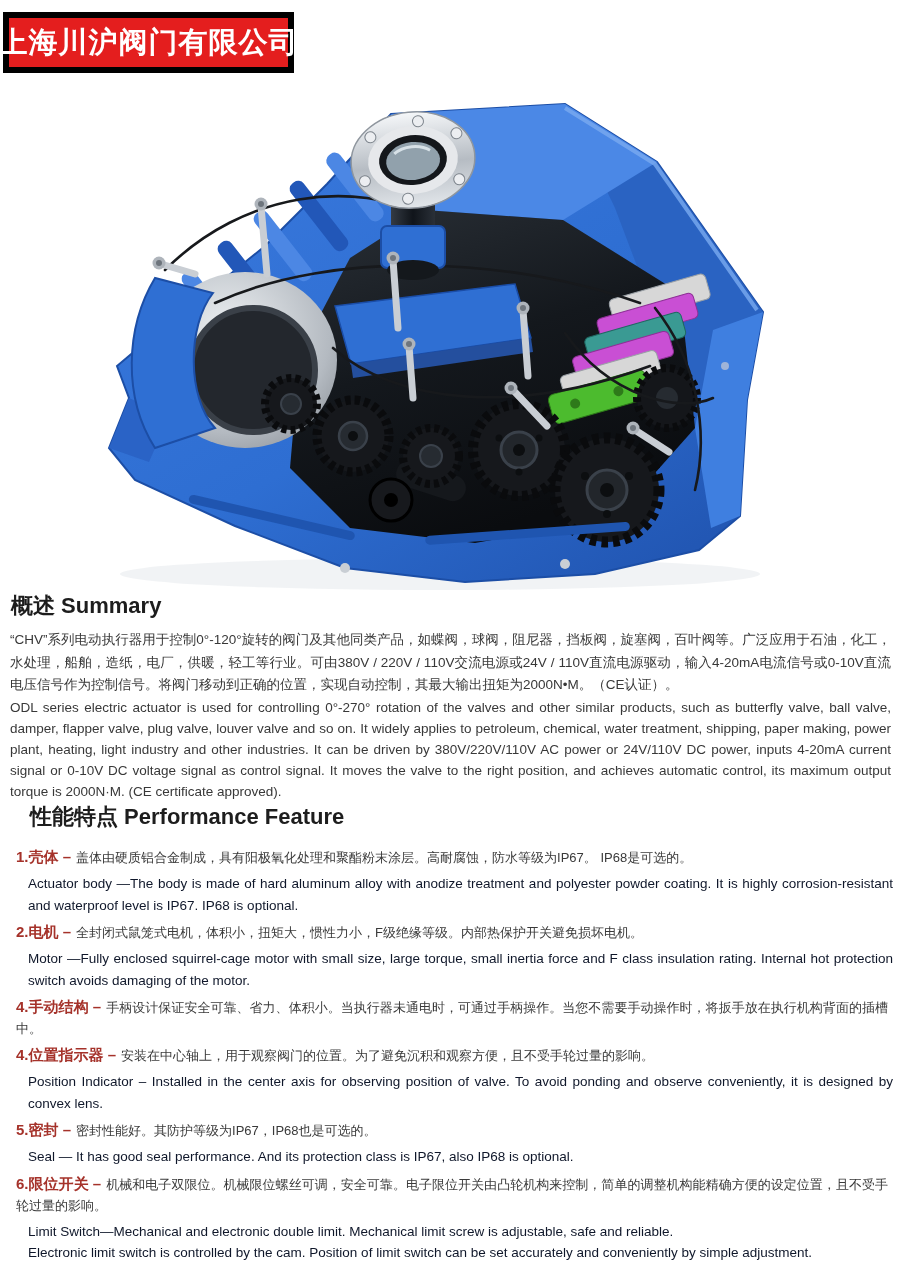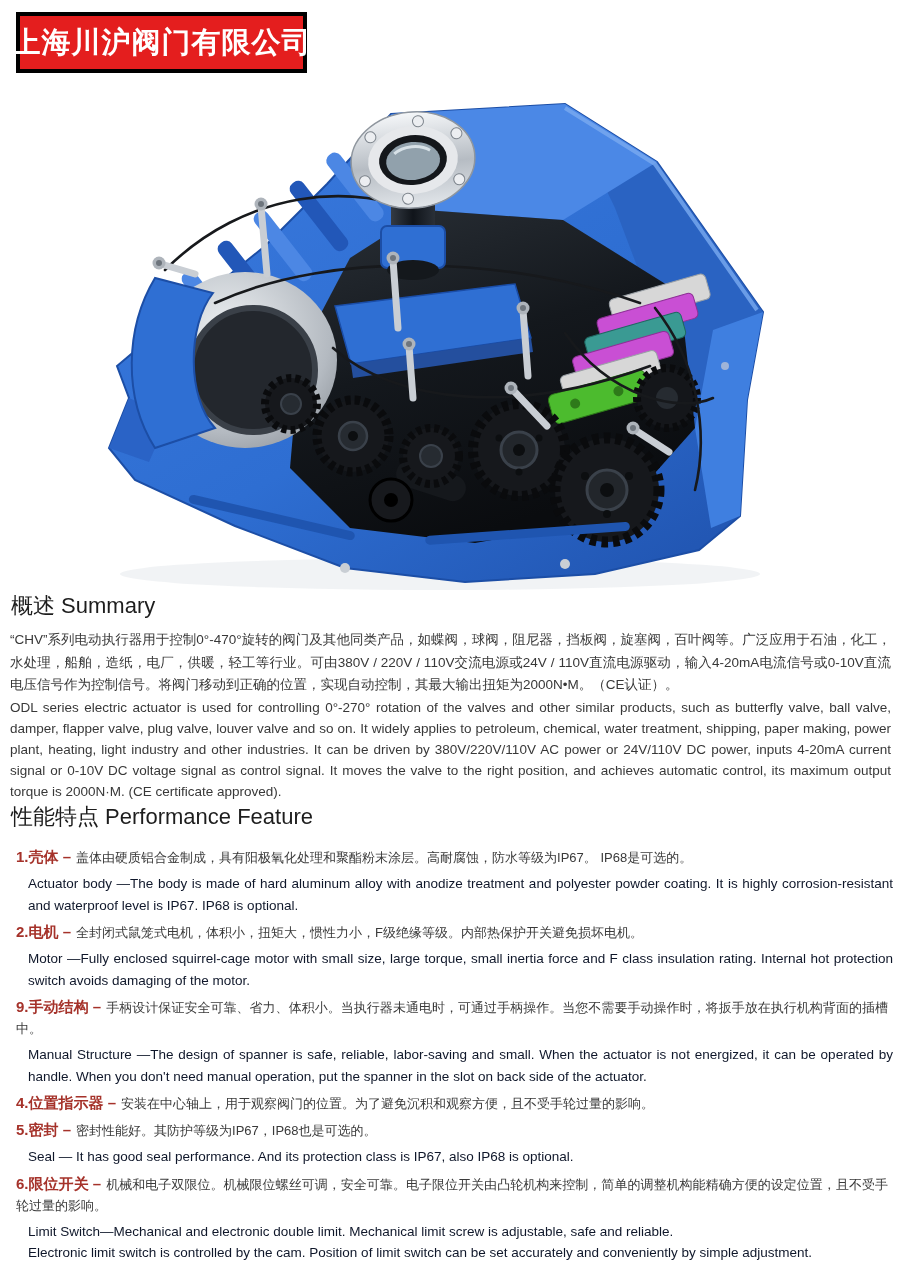--- a/index.html
+++ b/index.html
@@ -2,36 +2,36 @@
 <html><head>
 <meta charset="utf-8">
 <style>
   html,body{margin:0;padding:0;}
   body{
     width:900px;height:1281px;position:relative;overflow:hidden;
     background:#ffffff;
     font-family:"Liberation Sans", sans-serif;
   }
   .logo{
-    position:absolute;left:16px;top:12px;width:291px;height:61px;
-    background:#e41e1e;border:4px solid #000000;box-sizing:border-box;
+    position:absolute;left:3px;top:12px;width:291px;height:61px;
+    background:#e41e1e;border:6px solid #000000;box-sizing:border-box;
     display:flex;align-items:center;justify-content:center;
   }
   .logo-text{
     color:#ffffff;font-size:29px;font-weight:bold;letter-spacing:1px;white-space:nowrap;
   }
   .figure{
     position:absolute;left:95px;top:98px;width:700px;height:492px;
   }
   .h2{
     position:absolute;left:11px;margin:0;
-    font-size:22px;line-height:28px;color:#1d1d1d;font-weight:400;
+    font-size:22px;line-height:28px;color:#1d1d1d;font-weight:700;
   }
   #h-summary{top:592px;}
-  #h-perf{top:803px;}
+  #h-perf{top:803px;margin-left:19px;}
   .para{
     position:absolute;left:10px;width:881px;margin:0;
     color:#383838;text-align:justify;
   }
   #p-cn{top:629px;font-size:13.5px;line-height:22.5px;}
   #p-en{top:697px;font-size:13.5px;line-height:21px;}
   .features{
     position:absolute;left:11px;top:841px;width:882px;
   }
   .feature{margin:0 0 5px 0;}
@@ -223,40 +223,40 @@
   </g>
 
   <g>
     <rect x="95" y="396" width="170" height="9" rx="4.5" fill="#1f55b0" transform="rotate(13 95 396)"></rect>
     <rect x="330" y="438" width="205" height="9" rx="4.5" fill="#1f55b0" transform="rotate(-4 330 438)"></rect>
   </g>
 </svg>
 </div>
 
 <h2 class="h2" id="h-summary">概述 Summary</h2>
-<p class="para" id="p-cn">“CHV”系列电动执行器用于控制0°-470°旋转的阀门及其他同类产品，如蝶阀，球阀，阻尼器，挡板阀，旋塞阀，百叶阀等。广泛应用于石油，化工，水处理，船舶，造纸，电厂，供暖，轻工等行业。可由380V / 220V / 110V交流电源或24V / 110V直流电源驱动，输入4-20mA电流信号或0-10V直流电压信号作为控制信号。将阀门移动到正确的位置，实现自动控制，其最大输出扭矩为2000N•M。（CE认证）。</p>
+<p class="para" id="p-cn">“CHV”系列电动执行器用于控制0°-120°旋转的阀门及其他同类产品，如蝶阀，球阀，阻尼器，挡板阀，旋塞阀，百叶阀等。广泛应用于石油，化工，水处理，船舶，造纸，电厂，供暖，轻工等行业。可由380V / 220V / 110V交流电源或24V / 110V直流电源驱动，输入4-20mA电流信号或0-10V直流电压信号作为控制信号。将阀门移动到正确的位置，实现自动控制，其最大输出扭矩为2000N•M。（CE认证）。</p>
 <p class="para" id="p-en">ODL series electric actuator is used for controlling 0°-270° rotation of the valves and other similar products, such as butterfly valve, ball valve, damper, flapper valve, plug valve, louver valve and so on. It widely applies to petroleum, chemical, water treatment, shipping, paper making, power plant, heating, light industry and other industries. It can be driven by 380V/220V/110V AC power or 24V/110V DC power, inputs 4-20mA current signal or 0-10V DC voltage signal as control signal. It moves the valve to the right position, and achieves automatic control, its maximum output torque is 2000N·M. (CE certificate approved).</p>
 
 <h2 class="h2" id="h-perf">性能特点 Performance Feature</h2>
 
 <div class="features">
   <div class="feature">
     <p class="cn-line"><span class="flabel">1.壳体 –</span><span>盖体由硬质铝合金制成，具有阳极氧化处理和聚酯粉末涂层。高耐腐蚀，防水等级为IP67。 IP68是可选的。</span></p>
     <p class="fen">Actuator body —The body is made of hard aluminum alloy with anodize treatment and polyester powder coating. It is highly corrosion-resistant and waterproof level is IP67. IP68 is optional.</p>
   </div>
   <div class="feature">
     <p class="cn-line"><span class="flabel">2.电机 –</span><span>全封闭式鼠笼式电机，体积小，扭矩大，惯性力小，F级绝缘等级。内部热保护开关避免损坏电机。</span></p>
     <p class="fen">Motor —Fully enclosed squirrel-cage motor with small size, large torque, small inertia force and F class insulation rating. Internal hot protection switch avoids damaging of the motor.</p>
   </div>
   <div class="feature">
-    <p class="cn-line"><span class="flabel">9.手动结构 –</span><span>手柄设计保证安全可靠、省力、体积小。当执行器未通电时，可通过手柄操作。当您不需要手动操作时，将扳手放在执行机构背面的插槽中。</span></p>
-    <p class="fen">Manual Structure —The design of spanner is safe, reliable, labor-saving and small. When the actuator is not energized, it can be operated by handle. When you don't need manual operation, put the spanner in the slot on back side of the actuator.</p>
+    <p class="cn-line"><span class="flabel">4.手动结构 –</span><span>手柄设计保证安全可靠、省力、体积小。当执行器未通电时，可通过手柄操作。当您不需要手动操作时，将扳手放在执行机构背面的插槽中。</span></p>
   </div>
   <div class="feature">
     <p class="cn-line"><span class="flabel">4.位置指示器 –</span><span>安装在中心轴上，用于观察阀门的位置。为了避免沉积和观察方便，且不受手轮过量的影响。</span></p>
+    <p class="fen">Position Indicator – Installed in the center axis for observing position of valve. To avoid ponding and observe conveniently, it is designed by convex lens.</p>
   </div>
   <div class="feature">
     <p class="cn-line"><span class="flabel">5.密封 –</span><span>密封性能好。其防护等级为IP67，IP68也是可选的。</span></p>
     <p class="fen">Seal — It has good seal performance. And its protection class is IP67, also IP68 is optional.</p>
   </div>
   <div class="feature">
     <p class="cn-line"><span class="flabel">6.限位开关 –</span><span>机械和电子双限位。机械限位螺丝可调，安全可靠。电子限位开关由凸轮机构来控制，简单的调整机构能精确方便的设定位置，且不受手轮过量的影响。</span></p>
     <p class="fen">Limit Switch—Mechanical and electronic double limit. Mechanical limit screw is adjustable, safe and reliable.
 Electronic limit switch is controlled by the cam. Position of limit switch can be set accurately and conveniently by simple adjustment.</p>
   </div>

